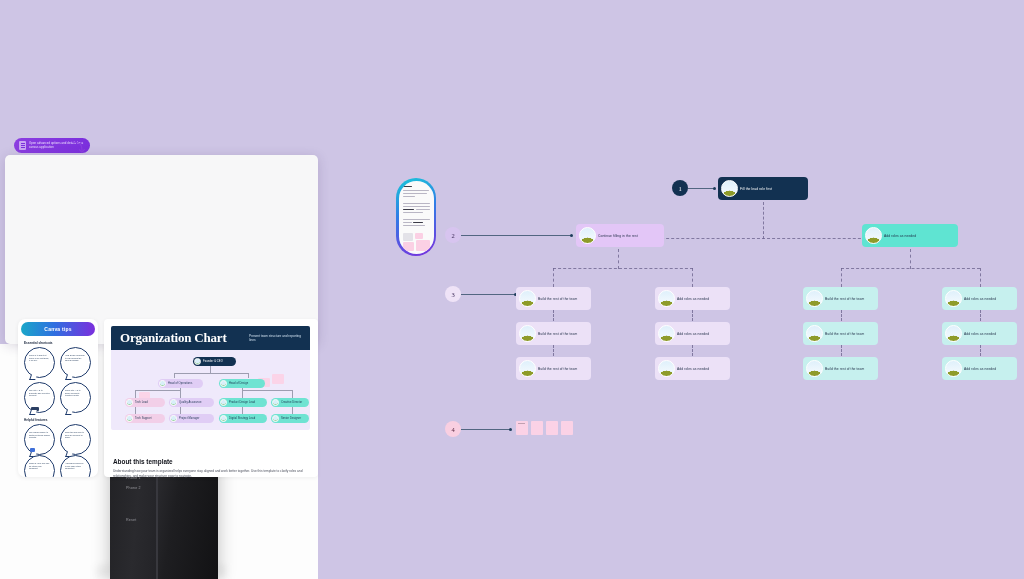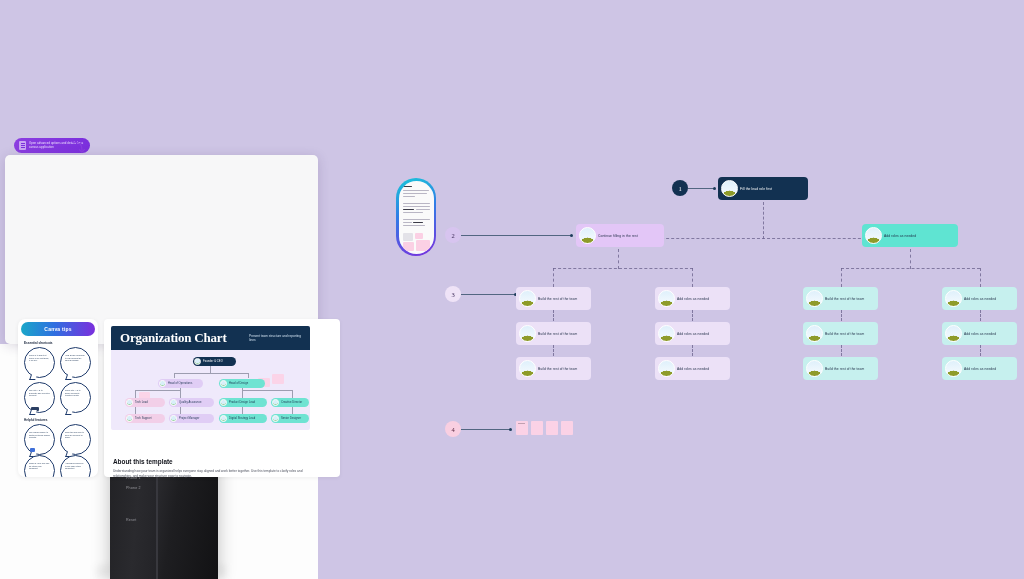--- a/index.html
+++ b/index.html
@@ -110,21 +110,21 @@
     content:"";position:absolute;left:5px;bottom:-3px;width:5px;height:4px;
     background:#fff;border-left:1.2px solid #1e3a6b;border-bottom:1.2px solid #1e3a6b;
     transform:skewX(-18deg);
   }
   .tip-chip{
     position:absolute;height:4px;border-radius:1px;background:#2b3f63;
   }
 
   
   #tpl-card{
-    position:absolute;left:99px;top:164px;width:236px;height:158px;
+    position:absolute;left:99px;top:164px;width:214px;height:158px;
     background:#fff;border-radius:4px;box-shadow:0 1px 4px rgba(0,0,0,.06);
   }
   #tpl-art{
     position:absolute;left:7px;top:7px;width:199px;height:104px;
     background:#efe9fb;border-radius:2px;overflow:hidden;
   }
   #tpl-title-band{
     position:absolute;left:0;top:0;width:199px;height:24px;background:#123151;
     display:flex;align-items:center;justify-content:space-between;
     padding:0 9px;box-sizing:border-box;

